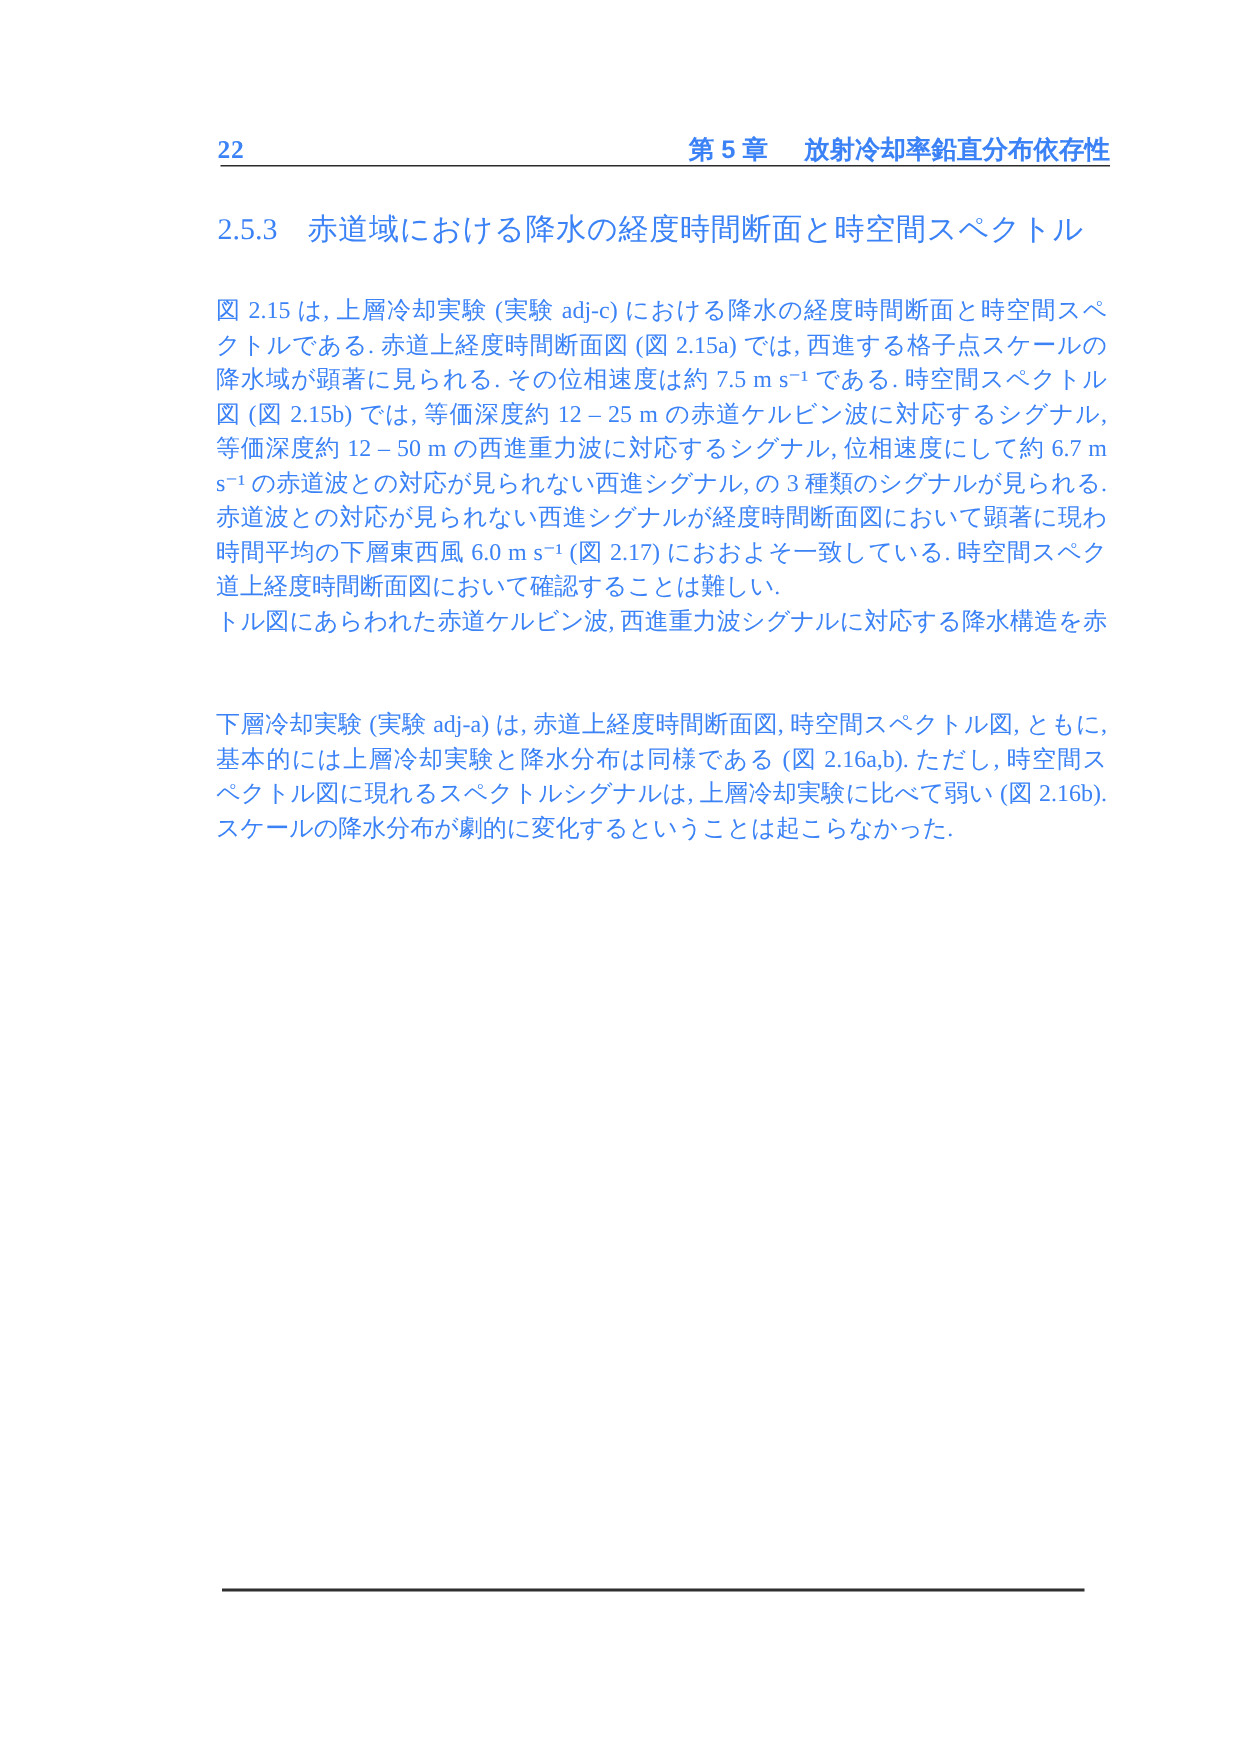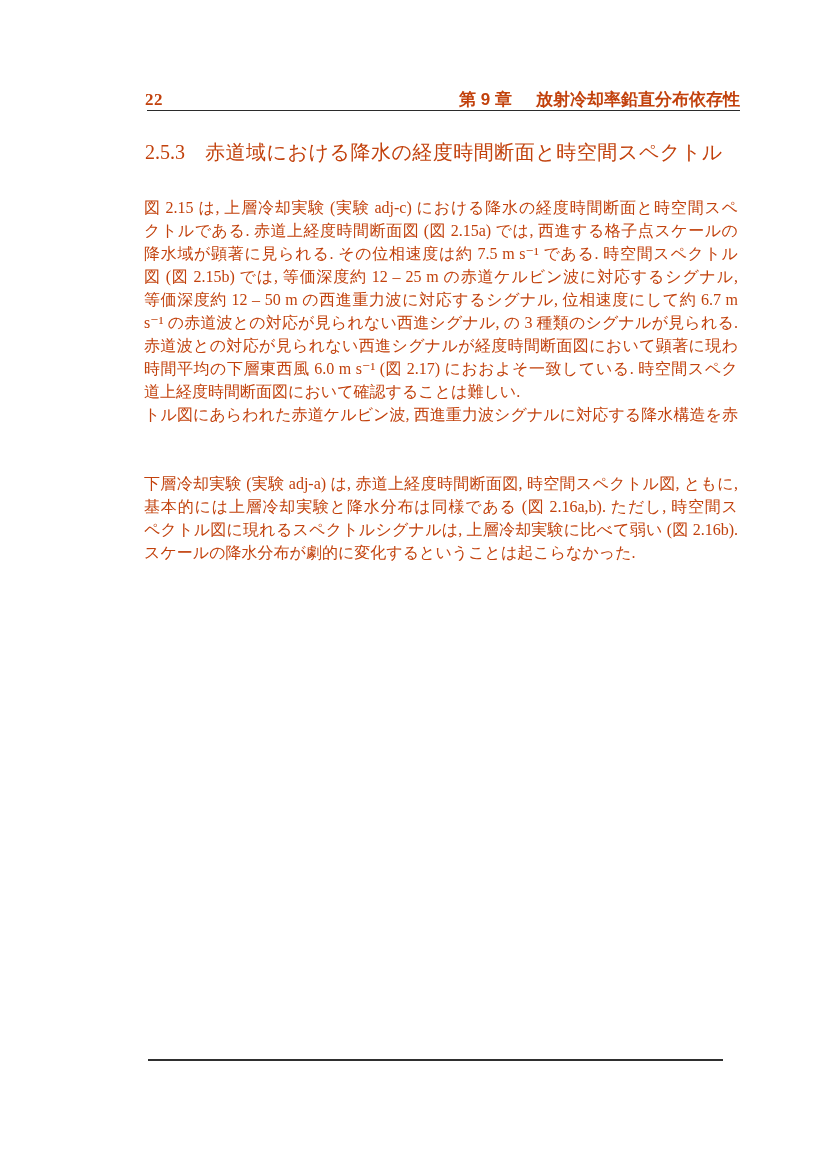--- a/index.html
+++ b/index.html
@@ -1,21 +1,21 @@
 <!DOCTYPE html>
 <html><head>
 <meta charset="utf-8">
 <style>
   html, body { margin: 0; padding: 0; background: #ffffff; }
   .page {
     position: relative;
     width: 826px;
     height: 1169px;
     background: #ffffff;
-    color: #c2410c;
+    color: #3b82f6;
     overflow: hidden;
     font-family: "Liberation Serif", "DejaVu Serif", serif;
   }
   .header {
     position: absolute;
     left: 145px;
     top: 88px;
     width: 595px;
     display: flex;
     justify-content: space-between;
@@ -85,21 +85,21 @@
   }
 </style>
 </head>
 <body>
 
 <div class="page">
 
   <div class="header">
     <span class="pagenum">22</span>
     <span class="chapheader">
-      <span class="chaplabel">第 9 章</span><span class="chaptitle">放射冷却率鉛直分布依存性</span>
+      <span class="chaplabel">第 5 章</span><span class="chaptitle">放射冷却率鉛直分布依存性</span>
     </span>
   </div>
 
   <div class="header-rule"></div>
 
   <h2 class="section-heading">
     <span class="secnum">2.5.3</span><span class="sectitle">赤道域における降水の経度時間断面と時空間スペクトル</span>
   </h2>
 
   <div class="para para-1">

